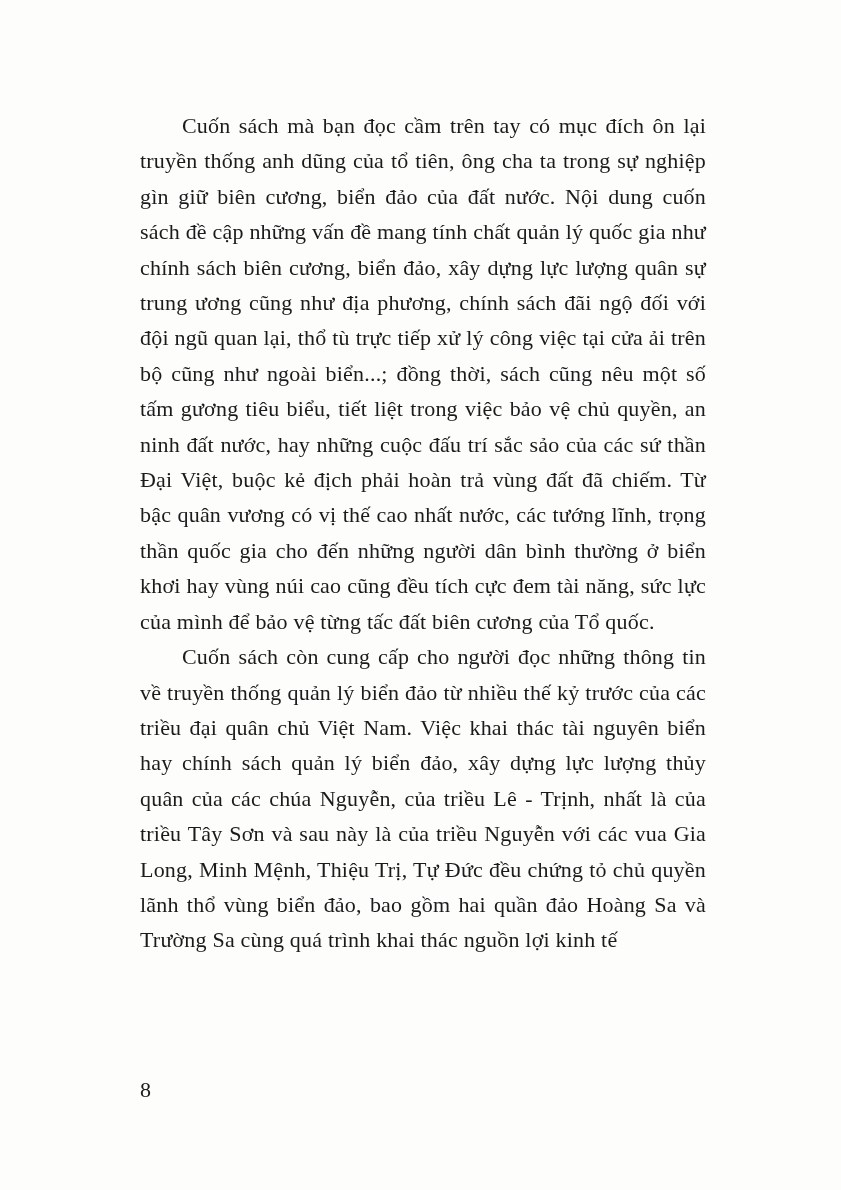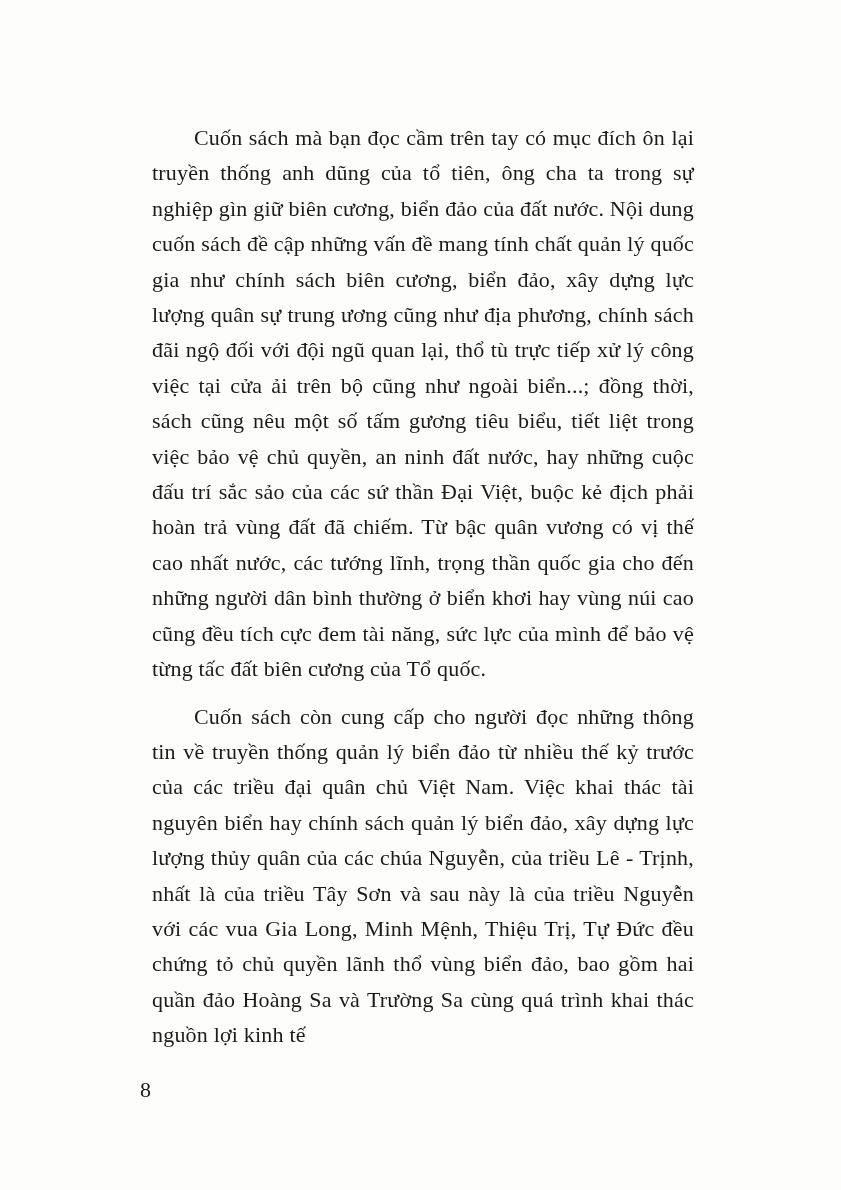--- a/index.html
+++ b/index.html
@@ -20,21 +20,21 @@
     position: absolute;
     left: 140px;
     top: 108px;
     width: 566px;
     font-size: 22px;
     line-height: 35.4px;
     text-align: justify;
     letter-spacing: 0.2px;
   }
   .content p {
-    margin: 12px;
+    margin: 0;
     padding: 0;
     text-indent: 42px;
   }
   .page-number {
     position: absolute;
     left: 140px;
     top: 1072px;
     font-size: 22px;
     line-height: 35px;
     color: #1b1b1b;

